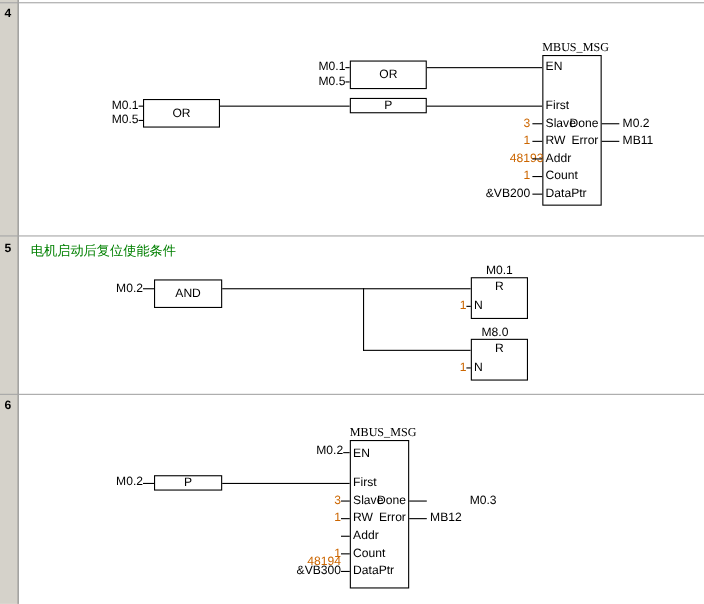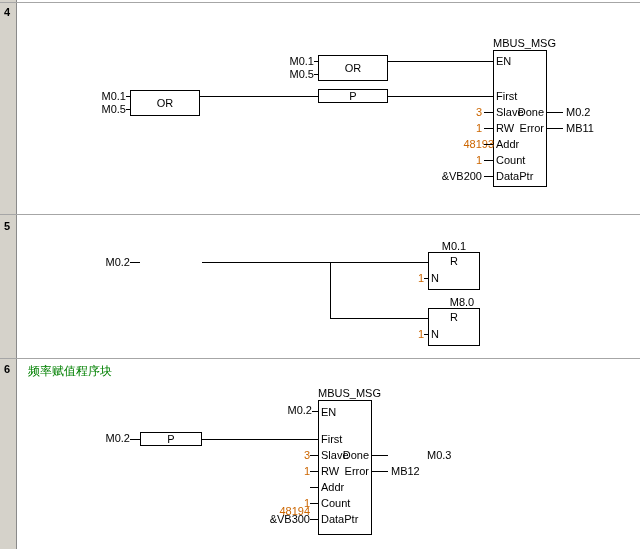--- a/index.html
+++ b/index.html
@@ -12,21 +12,21 @@
   .wire { position:absolute; background:#000; }
   .sep  { position:absolute; left:0; width:640px; height:1px; background:#a6a6a6; }
   .gutter {
     position:absolute; left:0; top:0; width:17px; height:549px;
     background:#d5d2ca; border-right:1px solid #8a8a8a;
   }
   .gnum { position:absolute; left:4px; font-weight:bold; }
   .net-title { position:absolute; left:28px; color:#008000; font-size:12px; white-space:nowrap; }
   .box  { position:absolute; border:1px solid #000; background:#fff; }
   .cbox { display:flex; align-items:center; justify-content:center;text-align:center; }
-  .bname { position:absolute; text-align:center; white-space:nowrap; }
+  .bname { position:absolute; text-align:center; white-space:nowrap;font-family:Liberation Serif, serif; }
   .txt  { position:absolute; white-space:nowrap; line-height:13px; }
   .tr   { text-align:right; }
   .tc   { text-align:center; }
   .const { color:#cc6600; }
   .pinl { position:absolute; left:2px; line-height:12px;text-align:right; }
   .pinr { position:absolute; right:2px; line-height:12px; }
   .rtop { position:absolute; left:0; right:0; top:2px; text-align:center; line-height:12px; }
   .watermark {
     position:absolute; left:64px; top:274px; font-size:40px; letter-spacing:8px;
     color:#bdbaba; opacity:0.62; white-space:nowrap; pointer-events:none; z-index:9;
@@ -92,45 +92,48 @@
   <div class="txt tr const" style="left:424px;top:154px;width:58px;">1</div>
   <div class="wire" style="left:484px;top:160px;width:9px;height:1px;"></div>
   <div class="txt tr" style="left:424px;top:170px;width:58px;">&amp;VB200</div>
   <div class="wire" style="left:484px;top:176px;width:9px;height:1px;"></div>
 
   <div class="wire" style="left:547px;top:112px;width:16px;height:1px;"></div>
   <div class="txt" style="left:566px;top:106px;">M0.2</div>
   <div class="wire" style="left:547px;top:128px;width:16px;height:1px;"></div>
   <div class="txt" style="left:566px;top:122px;">MB11</div>
 
+  <div class="net-title" style="top:220px;">电机启动后复位使能条件</div>
 
   <div class="txt tr" style="left:98px;top:256px;width:32px;">M0.2</div>
   <div class="wire" style="left:130px;top:262px;width:10px;height:1px;"></div>
+  <div class="box cbox" style="left:140px;top:254px;width:62px;height:26px;">
+    <span>AND</span>
+  </div>
   <div class="wire" style="left:202px;top:262px;width:226px;height:1px;"></div>
   <div class="wire" style="left:330px;top:262px;width:1px;height:57px;"></div>
   <div class="wire" style="left:330px;top:318px;width:98px;height:1px;"></div>
 
   <div class="txt tc" style="left:428px;top:240px;width:52px;">M0.1</div>
   <div class="box" style="left:428px;top:252px;width:52px;height:38px;">
     <div class="rtop">R</div>
     <div class="pinl" style="top:19px;">N</div>
   </div>
   <div class="txt tr const" style="left:396px;top:272px;width:28px;">1</div>
   <div class="wire" style="left:424px;top:278px;width:4px;height:1px;"></div>
 
-  <div class="txt tc" style="left:436px;top:296px;width:52px;text-align:center;">M8.0</div>
+  <div class="txt tc" style="left:424px;top:296px;width:52px;text-align:center;">M8.0</div>
   <div class="box" style="left:428px;top:308px;width:52px;height:38px;">
     <div class="rtop">R</div>
     <div class="pinl" style="top:19px;">N</div>
   </div>
   <div class="txt tr const" style="left:396px;top:328px;width:28px;">1</div>
   <div class="wire" style="left:424px;top:334px;width:4px;height:1px;"></div>
 
 
-  <div class="net-title" style="top:363px;">频率赋值程序块</div>
 
   <div class="txt tr" style="left:98px;top:432px;width:32px;">M0.2</div>
   <div class="wire" style="left:130px;top:439px;width:10px;height:1px;"></div>
   <div class="box cbox" style="left:140px;top:432px;width:62px;height:14px;">
     <span>P</span>
   </div>
   <div class="wire" style="left:202px;top:439px;width:116px;height:1px;"></div>
 
   <div class="txt tr" style="left:280px;top:404px;width:32px;">M0.2</div>
   <div class="wire" style="left:312px;top:411px;width:6px;height:1px;"></div>

